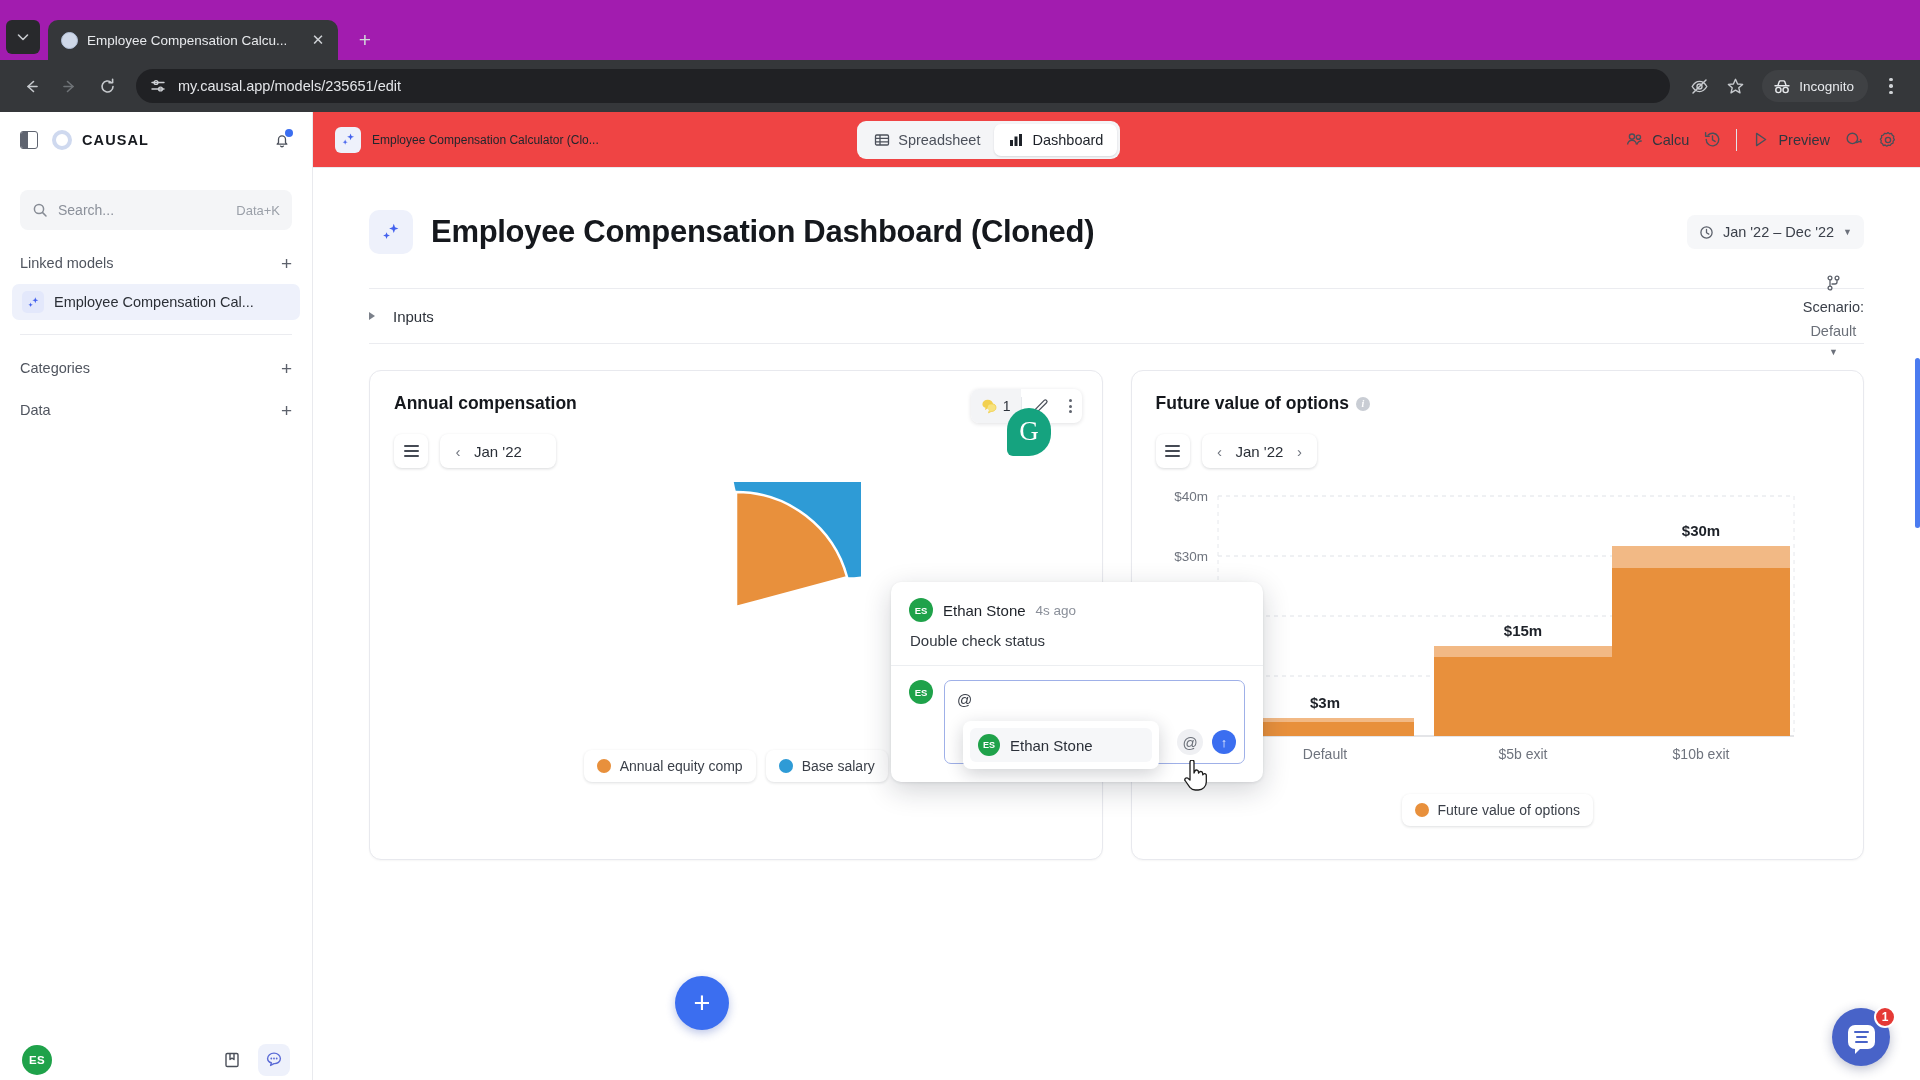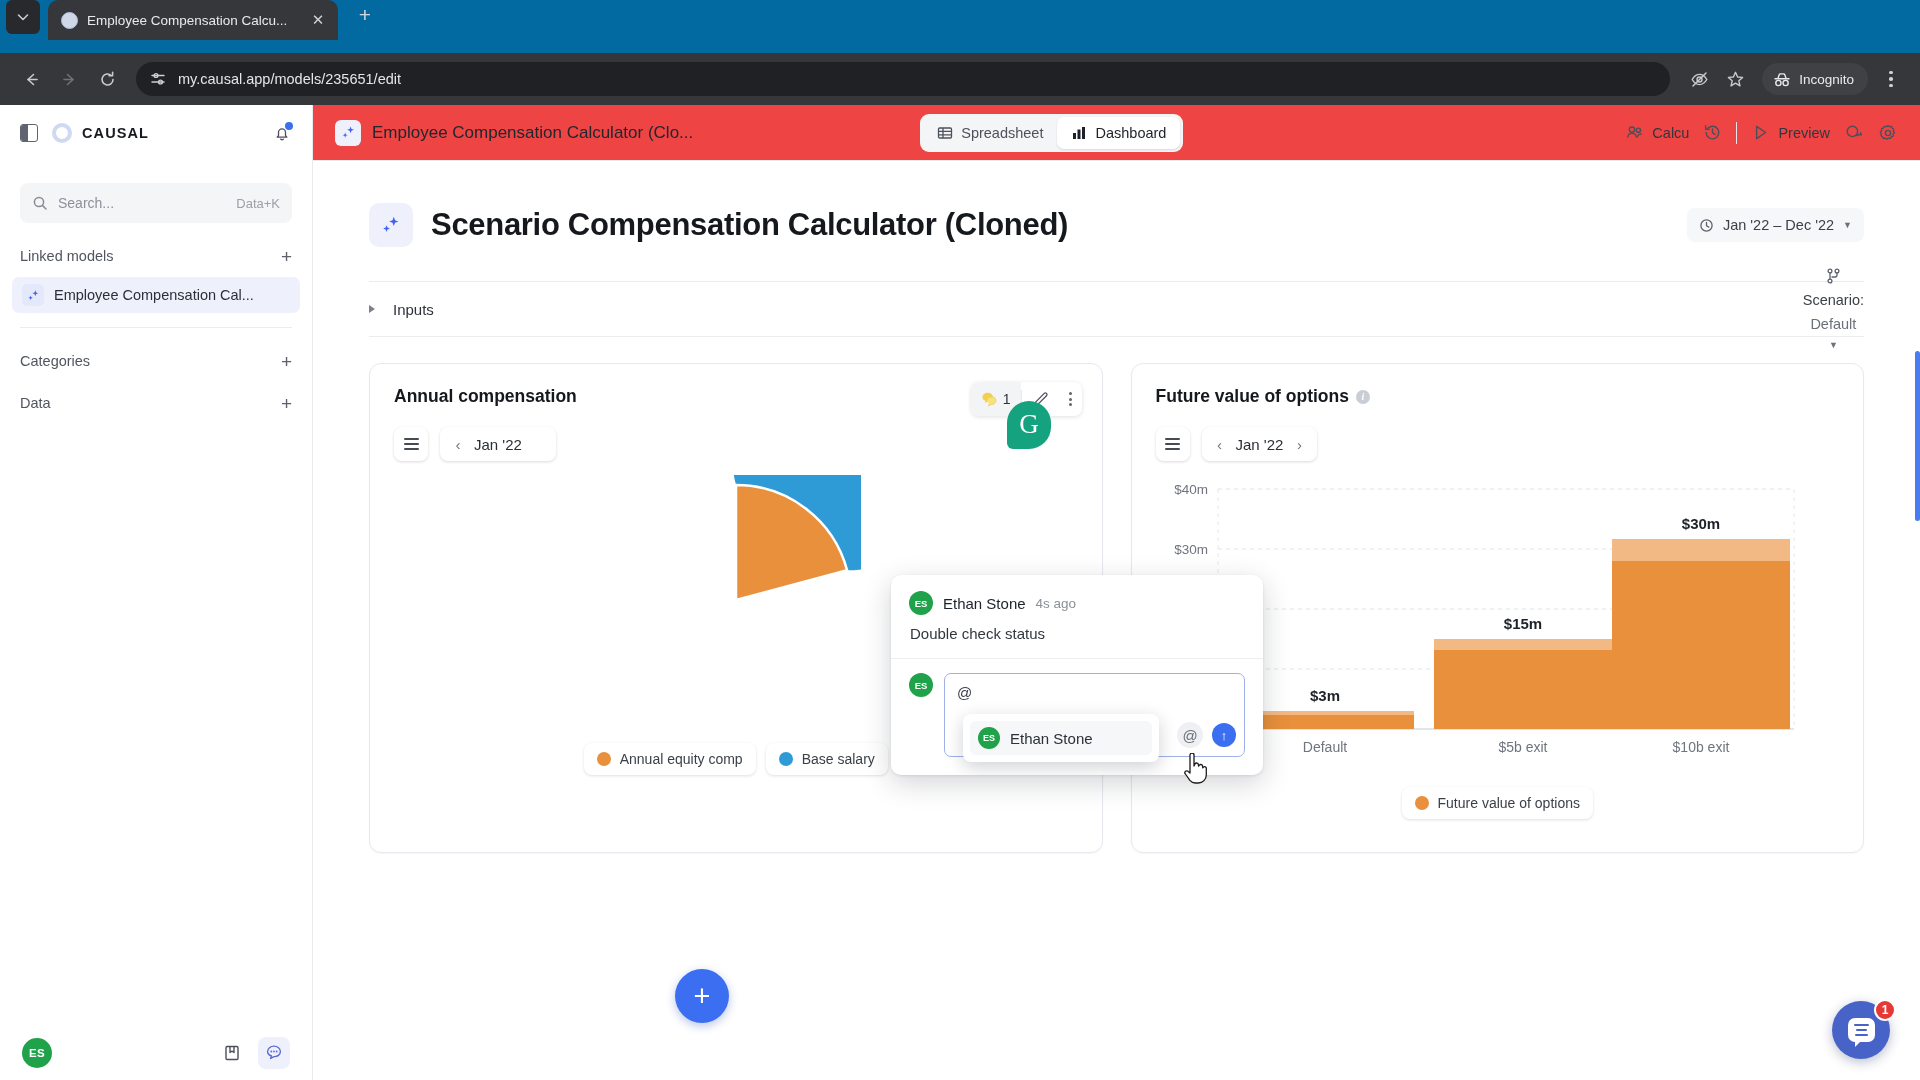--- a/index.html
+++ b/index.html
@@ -8,21 +8,21 @@
     font-family: "Liberation Sans", sans-serif;
     background: #ffffff;
     font-size: 14px;
     color: #2b2f36;
     -webkit-font-smoothing: antialiased;
   }
 
   
   .browser { width: 1920px; height: 1080px; position: relative; }
   .tabstrip {
-    height: 53px; background: #0369a1; display: flex; align-items: flex-start;
+    height: 60px; background: #a21caf; display: flex; align-items: flex-end;
     padding-left: 6px; position: relative;
   }
   .tab-list-btn {
     width: 34px; height: 34px; margin-bottom: 6px; border-radius: 6px;
     display: flex; align-items: center; justify-content: center;
     color: #c8cbcf; background: #28292c; flex: 0 0 auto;
   }
   .tab {
     height: 40px; min-width: 290px; max-width: 290px; background: #35373a;
     border-radius: 10px 10px 0 0; display: flex; align-items: center;
@@ -127,21 +127,21 @@
   .sb-icon-btn.active { background: #eef1fb; color: #5b6bd6; }
 
   
   .main { flex: 1 1 auto; display: flex; flex-direction: column; min-width: 0; position: relative; }
   .topbar {
     height: 56px; border-bottom: 1px solid #e9eaee; display: flex; align-items: center;
     padding: 0 22px; gap: 12px;
   }
   .doc-chip { display: flex; align-items: center; gap: 11px; }
   .doc-chip .sparkle-sq { width: 26px; height: 26px; border-radius: 6px; background: #eef1fb; display: flex; align-items: center; justify-content: center; }
-  .doc-chip .name { font-size: 17px; color: #22262d; }
+  .doc-chip .name { font-size: 12px; color: #22262d; }
   .seg {
     margin: 0 auto; display: flex; background: #f4f5f7; border-radius: 9px; padding: 3px;
   }
   .seg-item {
     height: 32px; display: flex; align-items: center; gap: 8px; padding: 0 14px;
     border-radius: 7px; font-size: 14.5px; color: #4c515b;
   }
   .seg-item.active { background: #ffffff; color: #1d2128; box-shadow: 0 1px 2px rgba(20,25,35,.13); }
   .topbar-right { display: flex; align-items: center; gap: 14px; margin-left: auto; }
   .tb-btn { display: flex; align-items: center; gap: 8px; font-size: 14.5px; color: #31363f; }
@@ -518,21 +518,21 @@
 
       <div class="canvas">
 
         <div class="page-head">
           <div class="page-icon">
             <svg width="20" height="20" viewBox="0 0 13 13">
                 <path d="M8.3 1.2 L9.1 3.4 L11.3 4.2 L9.1 5 L8.3 7.2 L7.5 5 L5.3 4.2 L7.5 3.4 Z" fill="#4361ee"></path>
                 <path d="M3.6 6.6 L4.2 8.2 L5.8 8.8 L4.2 9.4 L3.6 11 L3 9.4 L1.4 8.8 L3 8.2 Z" fill="#4361ee"></path>
               </svg>
           </div>
-          <div class="page-title">Scenario Compensation Calculator (Cloned)</div>
+          <div class="page-title">Employee Compensation Dashboard (Cloned)</div>
           <div class="daterange">
             <span style="display:flex;color:#5c616b">
               <svg width="15" height="15" viewBox="0 0 15 15">
                   <circle cx="7.5" cy="7.5" r="5.6" fill="none" stroke="currentColor" stroke-width="1.3"></circle>
                   <path d="M7.5 4.4 V7.7 L9.8 9.1" fill="none" stroke="currentColor" stroke-width="1.3" stroke-linecap="round"></path>
                 </svg>
             </span>
             <span>Jan '22 – Dec '22</span>
             <span class="caret">▼</span>
           </div>

